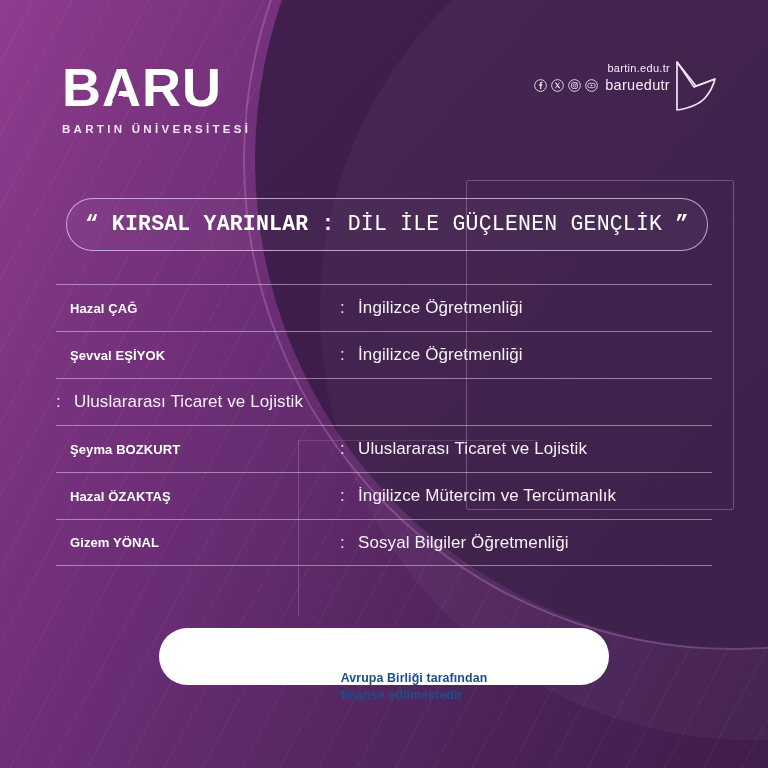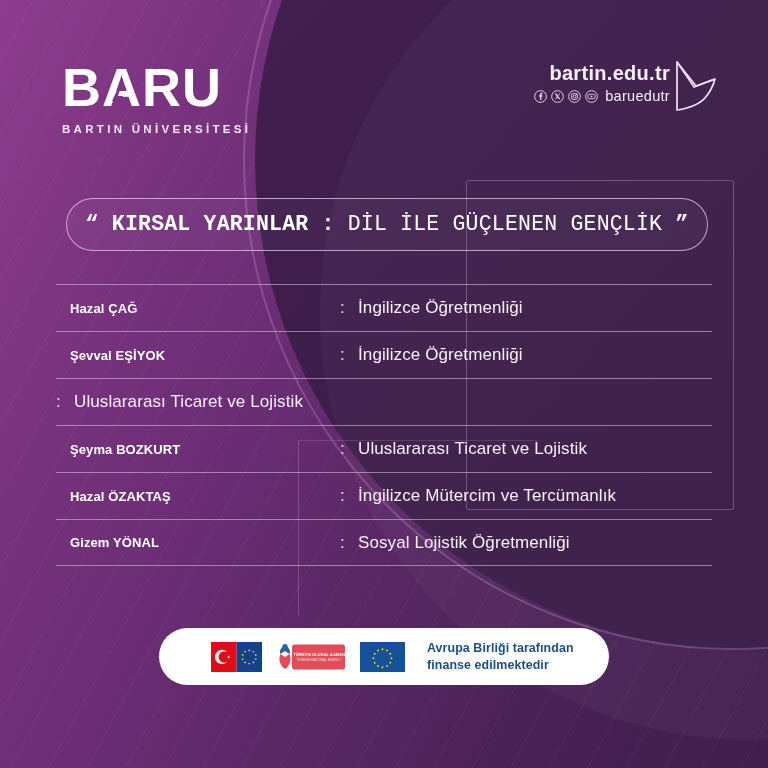--- a/index.html
+++ b/index.html
@@ -75,21 +75,21 @@
   .logo-sub{
     margin-top:9px;
     font-size:11.5px; letter-spacing:3.3px; color:#f2e7f4; font-weight:600;
   }
   .bolt{
     position:absolute; left:49px; top:24px; width:13px; height:30px;
     z-index:2;
   }
   .contact{ position:absolute; right:98px; top:62px; text-align:right; }
   .contact .url{
-    font-size:20px; color:#f6eef8; letter-spacing:.3px; font-weight:700;
+    font-size:11px; color:#f6eef8; letter-spacing:.3px; font-weight:400;
   }
   .handle-row{ display:flex; align-items:center; gap:4px; margin-top:3px; }
   .sicon{ width:13px; height:13px; }
   .handle{ font-size:14.5px; color:#f6eef8; letter-spacing:.3px; margin-left:3px; font-weight:500;}
   .bird{ position:absolute; right:52px; top:60px; }
 
   
   .title-pill{
     position:absolute; z-index:6; left:66px; top:198px;
     width:642px; height:53px; border-radius:27px;
@@ -115,21 +115,21 @@
     width:284px; padding-left:14px;
     font-size:13px; font-weight:700; color:#ffffff; letter-spacing:.1px;
   }
   .rcolon{ width:18px; font-size:17px; color:#f0e4f2; }
   .rdept{ font-size:17px; color:#f7f1f8; font-weight:400; letter-spacing:.1px; }
 
   
   .footer{
     position:absolute; z-index:7; left:159px; top:628px;
     width:450px; height:57px; border-radius:29px; background:#ffffff;
-    display:flex; align-items:center; padding-left:52px; gap:14px;
+    display:flex; align-items:center; padding-left:52px; gap:14px;flex-direction:column;
   }
   .flag{ height:30px; border:0; display:block; }
   .eu-text{
     font-size:12.4px; line-height:1.35; color:#1c4e8a; font-weight:700;
     letter-spacing:.1px; margin-left:8px;
   }
 </style>
 </head>
 <body>
 
@@ -221,21 +221,21 @@
 
     <div class="row">
       <div class="rname">Hazal ÖZAKTAŞ</div>
       <div class="rcolon">:</div>
       <div class="rdept">İngilizce Mütercim ve Tercümanlık</div>
     </div>
 
     <div class="row">
       <div class="rname">Gizem YÖNAL</div>
       <div class="rcolon">:</div>
-      <div class="rdept">Sosyal Lojistik Öğretmenliği</div>
+      <div class="rdept">Sosyal Bilgiler Öğretmenliği</div>
     </div>
 
   </div>
 
   <div class="footer">
 
     <svg class="flag" width="51" height="30" viewBox="0 0 51 30">
       <rect x="0" y="0" width="25.5" height="30" fill="#e30a17"></rect>
       <rect x="25.5" y="0" width="25.5" height="30" fill="#15408f"></rect>
       <circle cx="11" cy="15" r="7.2" fill="#fff"></circle>

